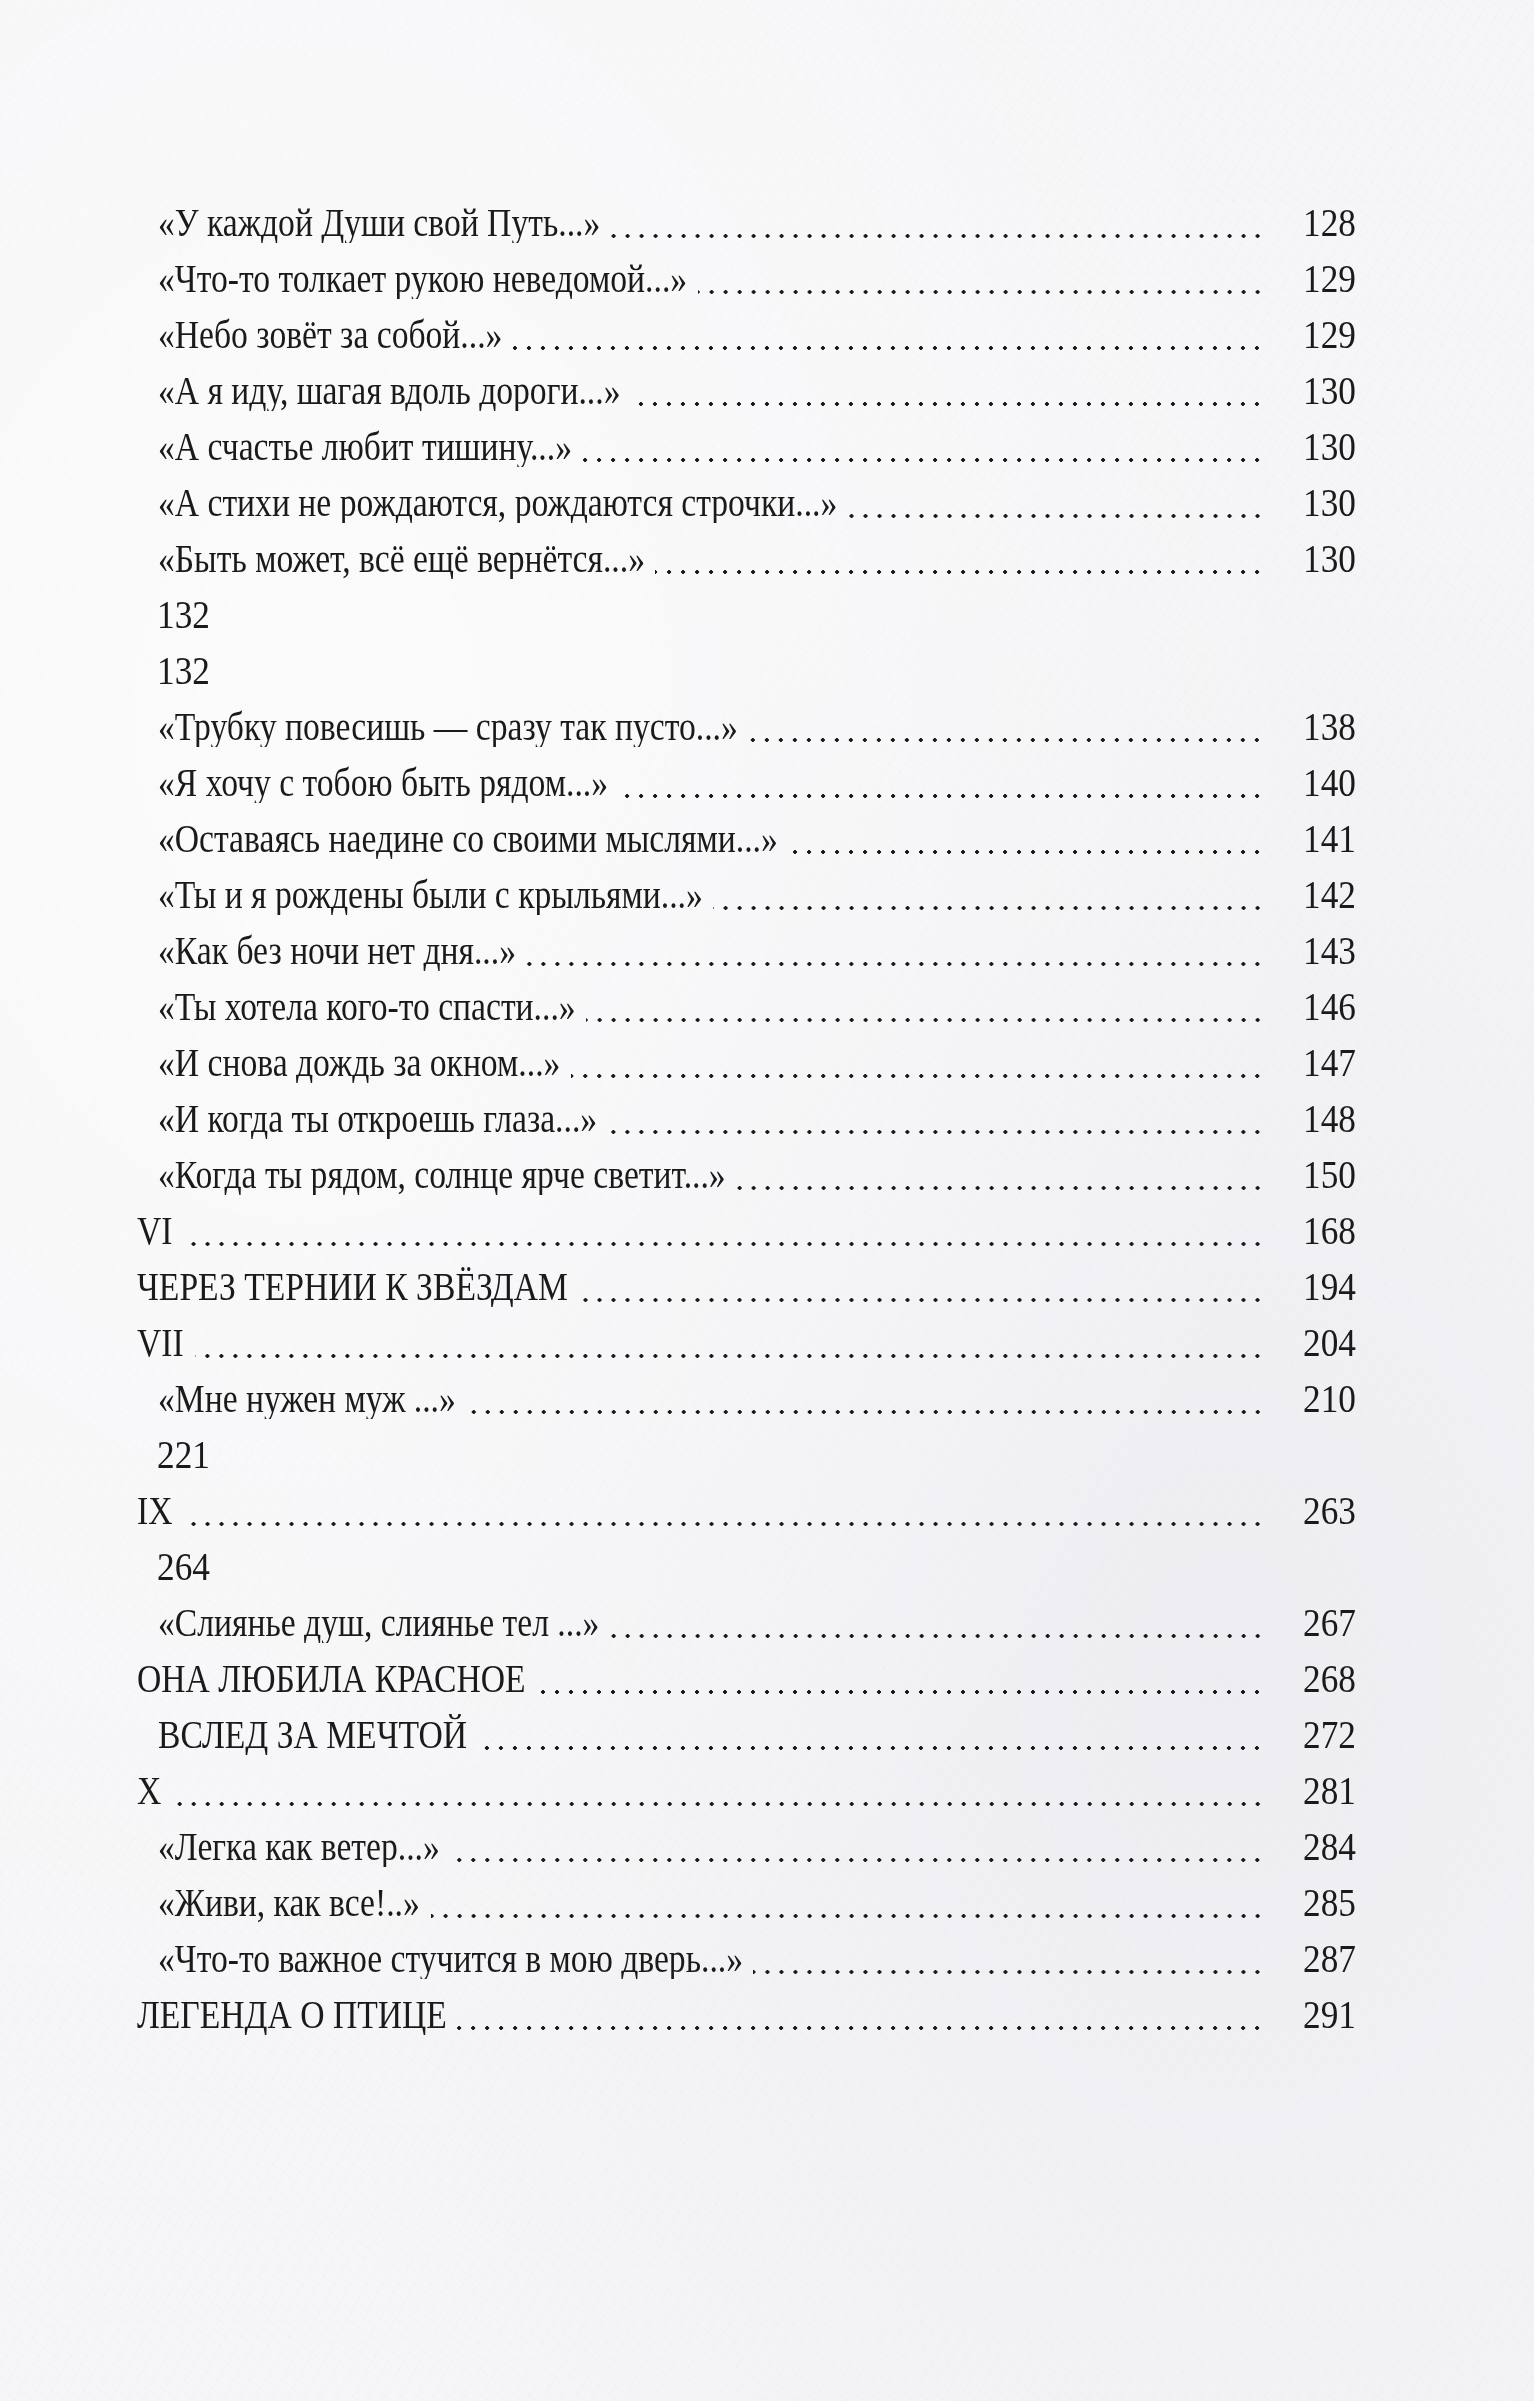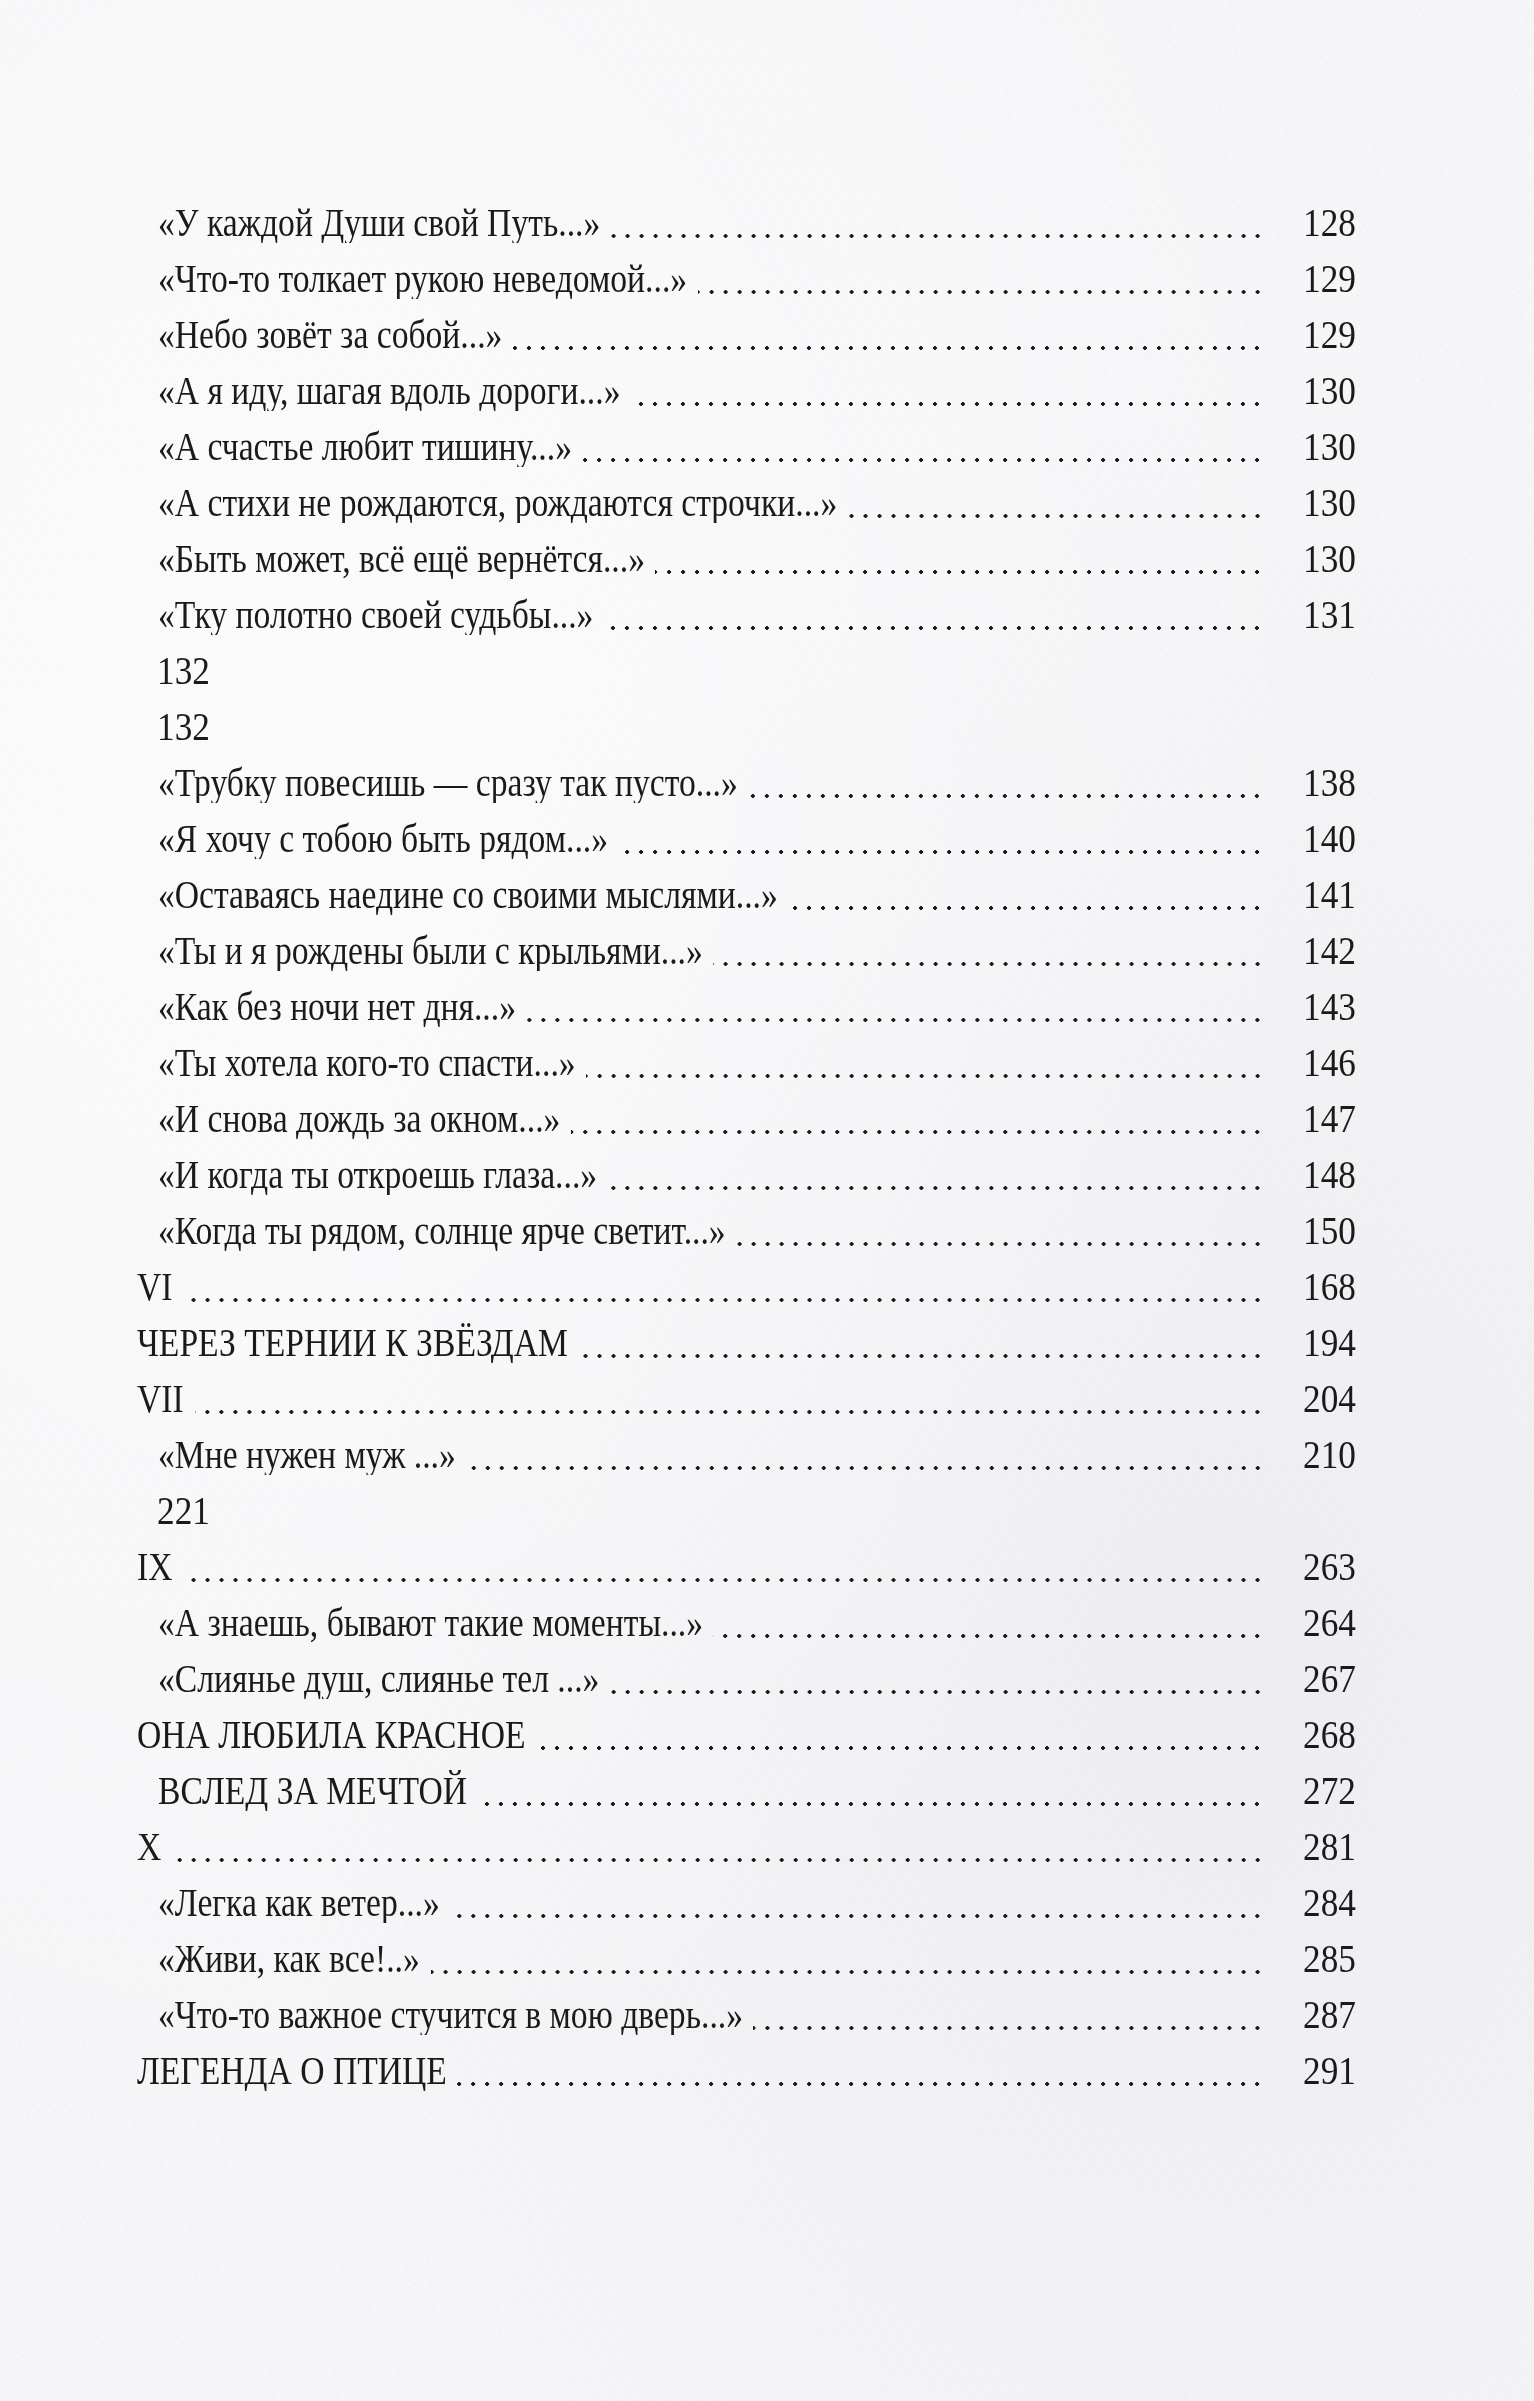--- a/index.html
+++ b/index.html
@@ -131,27 +131,20 @@
       <span class="toc-page">130</span>
     </div>
   <div class="toc-row indent">
       <div class="toc-title-wrap">
         <span class="toc-title" style="--shrink: 108px;">«Быть может, всё ещё вернётся...»</span>
         <span class="toc-leader"></span>
       </div>
       <span class="toc-page">130</span>
     </div>
   <div class="toc-row indent">
-      <div class="toc-title-wrap">
-        <span class="toc-title" style="--shrink: 97px;">«Тку полотно своей судьбы...»</span>
-        <span class="toc-leader"></span>
-      </div>
-      <span class="toc-page">131</span>
-    </div>
-  <div class="toc-row indent">
       <span class="toc-page">132</span>
     </div>
   <div class="toc-row indent">
       <span class="toc-page">132</span>
     </div>
   <div class="toc-row indent">
       <div class="toc-title-wrap">
         <span class="toc-title" style="--shrink: 129px;">«Трубку повесишь — сразу так пусто...»</span>
         <span class="toc-leader"></span>
       </div>
@@ -245,24 +238,20 @@
       <span class="toc-page">221</span>
     </div>
   <div class="toc-row">
       <div class="toc-title-wrap">
         <span class="toc-title" style="--shrink: 7.9px;">IX</span>
         <span class="toc-leader"></span>
       </div>
       <span class="toc-page">263</span>
     </div>
   <div class="toc-row indent">
-      <div class="toc-title-wrap">
-        <span class="toc-title" style="--shrink: 121px;">«А знаешь, бывают такие моменты...»</span>
-        <span class="toc-leader"></span>
-      </div>
       <span class="toc-page">264</span>
     </div>
   <div class="toc-row indent">
       <div class="toc-title-wrap">
         <span class="toc-title" style="--shrink: 98px;">«Слиянье душ, слиянье тел ...»</span>
         <span class="toc-leader"></span>
       </div>
       <span class="toc-page">267</span>
     </div>
   <div class="toc-row">

